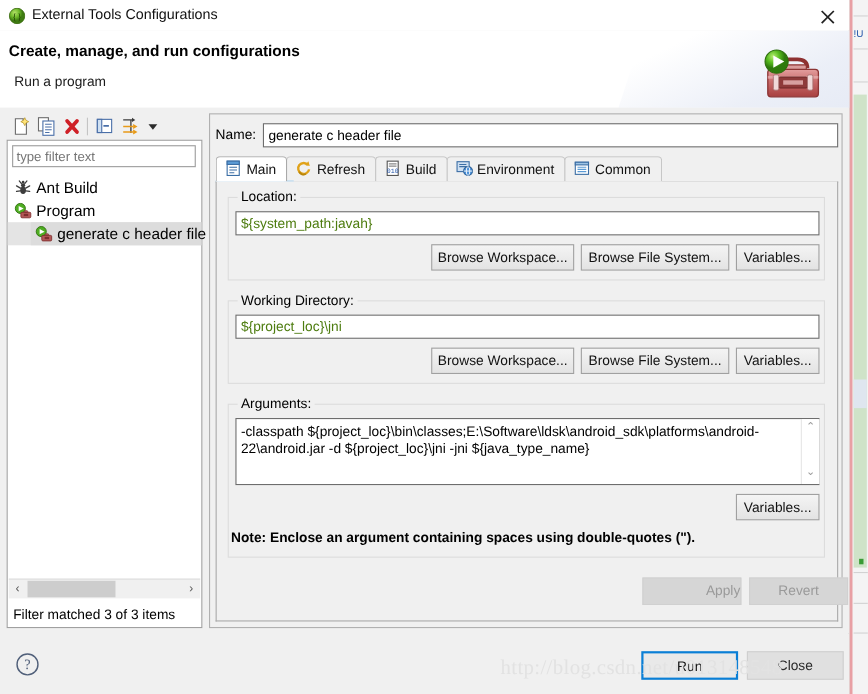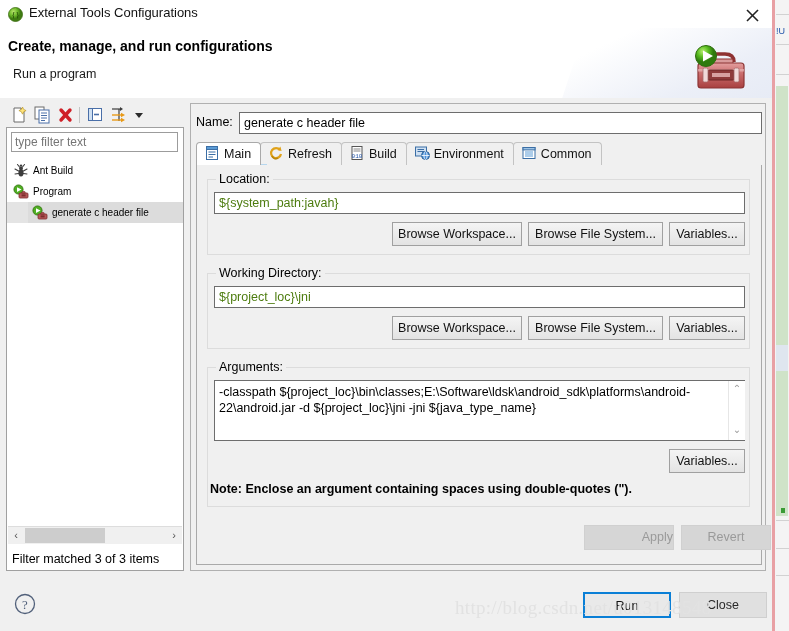--- a/index.html
+++ b/index.html
@@ -228,21 +228,21 @@
     white-space: nowrap;
     cursor: pointer;
   }
   .tree-row .tri-ico {
     position: absolute;
     top: 3px;
     width: 16px; height: 16px;
   }
   .tree-row .tri-lbl {
     position: absolute;
-    font-size: 10px;
+    font-size: 14px;
     color: #000000;
     top: 0;
   }
   .tree-row.lvl0 .tri-ico { left: 6px; }
   .tree-row.lvl0 .tri-lbl { left: 26px; }
   .tree-row.lvl1 .tri-ico { left: 25px; }
   .tree-row.lvl1 .tri-lbl { left: 45px; }
   .tree-row.selected {
     background: #e4e4e4;
   }

